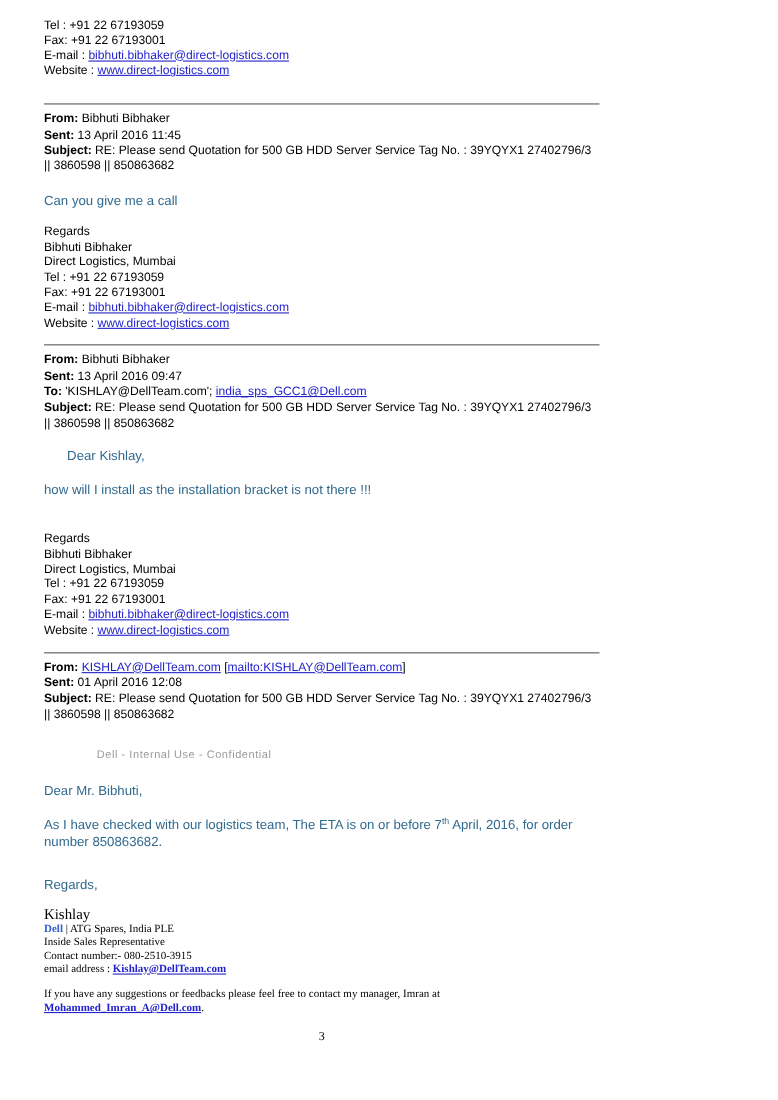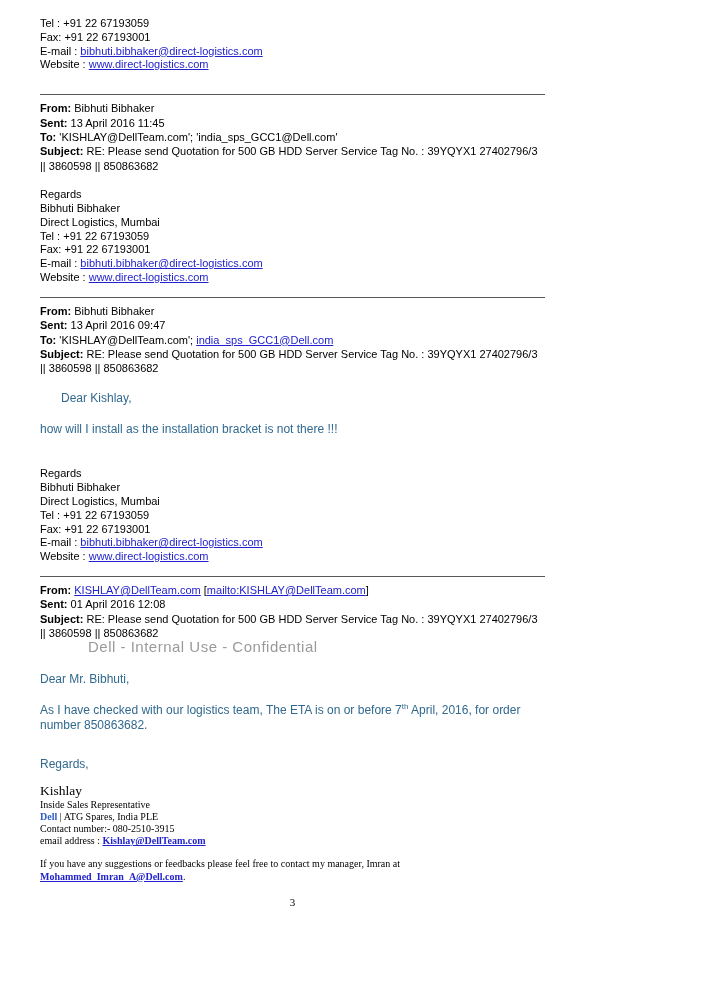--- a/index.html
+++ b/index.html
@@ -34,21 +34,22 @@
   hr.divider.mid { margin: 12px 0 6px 0; }
   .reply-blue { color: #31698F; }
   .body-msg { font-size: 12px; line-height: 15px; }
   .body-lines { font-size: 12px; line-height: 15.5px; }
   .sig-block { margin-top: 15px; }
   .sig-block.second { margin-top: 30px; }
   .msg1 { margin-top: 16px; }
   .greet2 { margin-top: 15px; margin-left: 21px; }
   .lines2 { margin-top: 16px; }
   .confidential {
-    font-size: 15px;
+    margin-top: 24px;
+    font-size: 10px;
     line-height: 12px;
     letter-spacing: 0.5px;
     color: #9A9A9A;
     padding-left: 48px;
   }
   .greet3 { margin-top: 19px; }
   .eta-line { margin-top: 16px; }
   .eta-line sup { font-size: 8px; line-height: 0; }
   .regards3 { margin-top: 24px; }
   .kishlay-sig { margin-top: 11px; font-family: "Liberation Serif", serif; }
@@ -80,24 +81,24 @@
     <div>Fax: +91 22 67193001</div>
     <div><span>E-mail :</span> <a class="lnk">bibhuti.bibhaker@direct-logistics.com</a></div>
     <div><span>Website :</span> <a class="lnk">www.direct-logistics.com</a></div>
   </div>
 
   <hr class="divider">
 
   <div>
     <div class="hdr-line"><b class="hdr-label">From:</b> <span>Bibhuti Bibhaker</span></div>
     <div class="hdr-line"><b class="hdr-label">Sent:</b> <span>13 April 2016 11:45</span></div>
-    <div class="hdr-line"><b class="hdr-label">To:</b> <span>'KISHLAY@DellTeam.com'; 'india_sps_GCC1@Dell.com'</span></div>
     <div class="hdr-line"><b class="hdr-label">Subject:</b> <span>RE: Please send Quotation for 500 GB HDD Server Service Tag No. : 39YQYX1 27402796/3 || 3860598 || 850863682</span></div>
   </div>
 
+  <div class="body-msg reply-blue msg1">Can you give me a call</div>
 
   <div class="fs11 sig-block">
     <div>Regards</div>
     <div>Bibhuti Bibhaker</div>
     <div>Direct Logistics, Mumbai</div>
     <div>Tel : +91 22 67193059</div>
     <div>Fax: +91 22 67193001</div>
     <div><span>E-mail :</span> <a class="lnk">bibhuti.bibhaker@direct-logistics.com</a></div>
     <div><span>Website :</span> <a class="lnk">www.direct-logistics.com</a></div>
   </div>
@@ -135,22 +136,22 @@
   </div>
 
   <div class="confidential">Dell - Internal Use - Confidential</div>
 
   <div class="body-msg reply-blue greet3">Dear Mr. Bibhuti,</div>
   <div class="body-msg reply-blue eta-line"><span>As I have checked with our logistics team, The ETA is on or before 7</span><sup>th</sup><span> April, 2016, for order number 850863682.</span></div>
   <div class="body-msg reply-blue regards3">Regards,</div>
 
   <div class="kishlay-sig">
     <div class="kishlay-name">Kishlay</div>
+    <div class="kishlay-line"><span class="brand-blue">Dell</span><span> | ATG Spares, India PLE</span></div>
     <div class="kishlay-line">Inside Sales Representative</div>
-    <div class="kishlay-line"><span class="brand-blue">Dell</span><span> | ATG Spares, India PLE</span></div>
     <div class="kishlay-line">Contact number:- 080-2510-3915</div>
     <div class="kishlay-line"><span>email address : </span><a class="lnk kishlay-email-link">Kishlay@DellTeam.com</a></div>
   </div>
 
   <div class="footer-note"><span>If you have any suggestions or feedbacks please feel free to contact my manager, Imran at </span><a class="lnk">Mohammed_Imran_A@Dell.com</a><span>.</span></div>
 
   <div class="page-number">3</div>
 
 </div>
 

